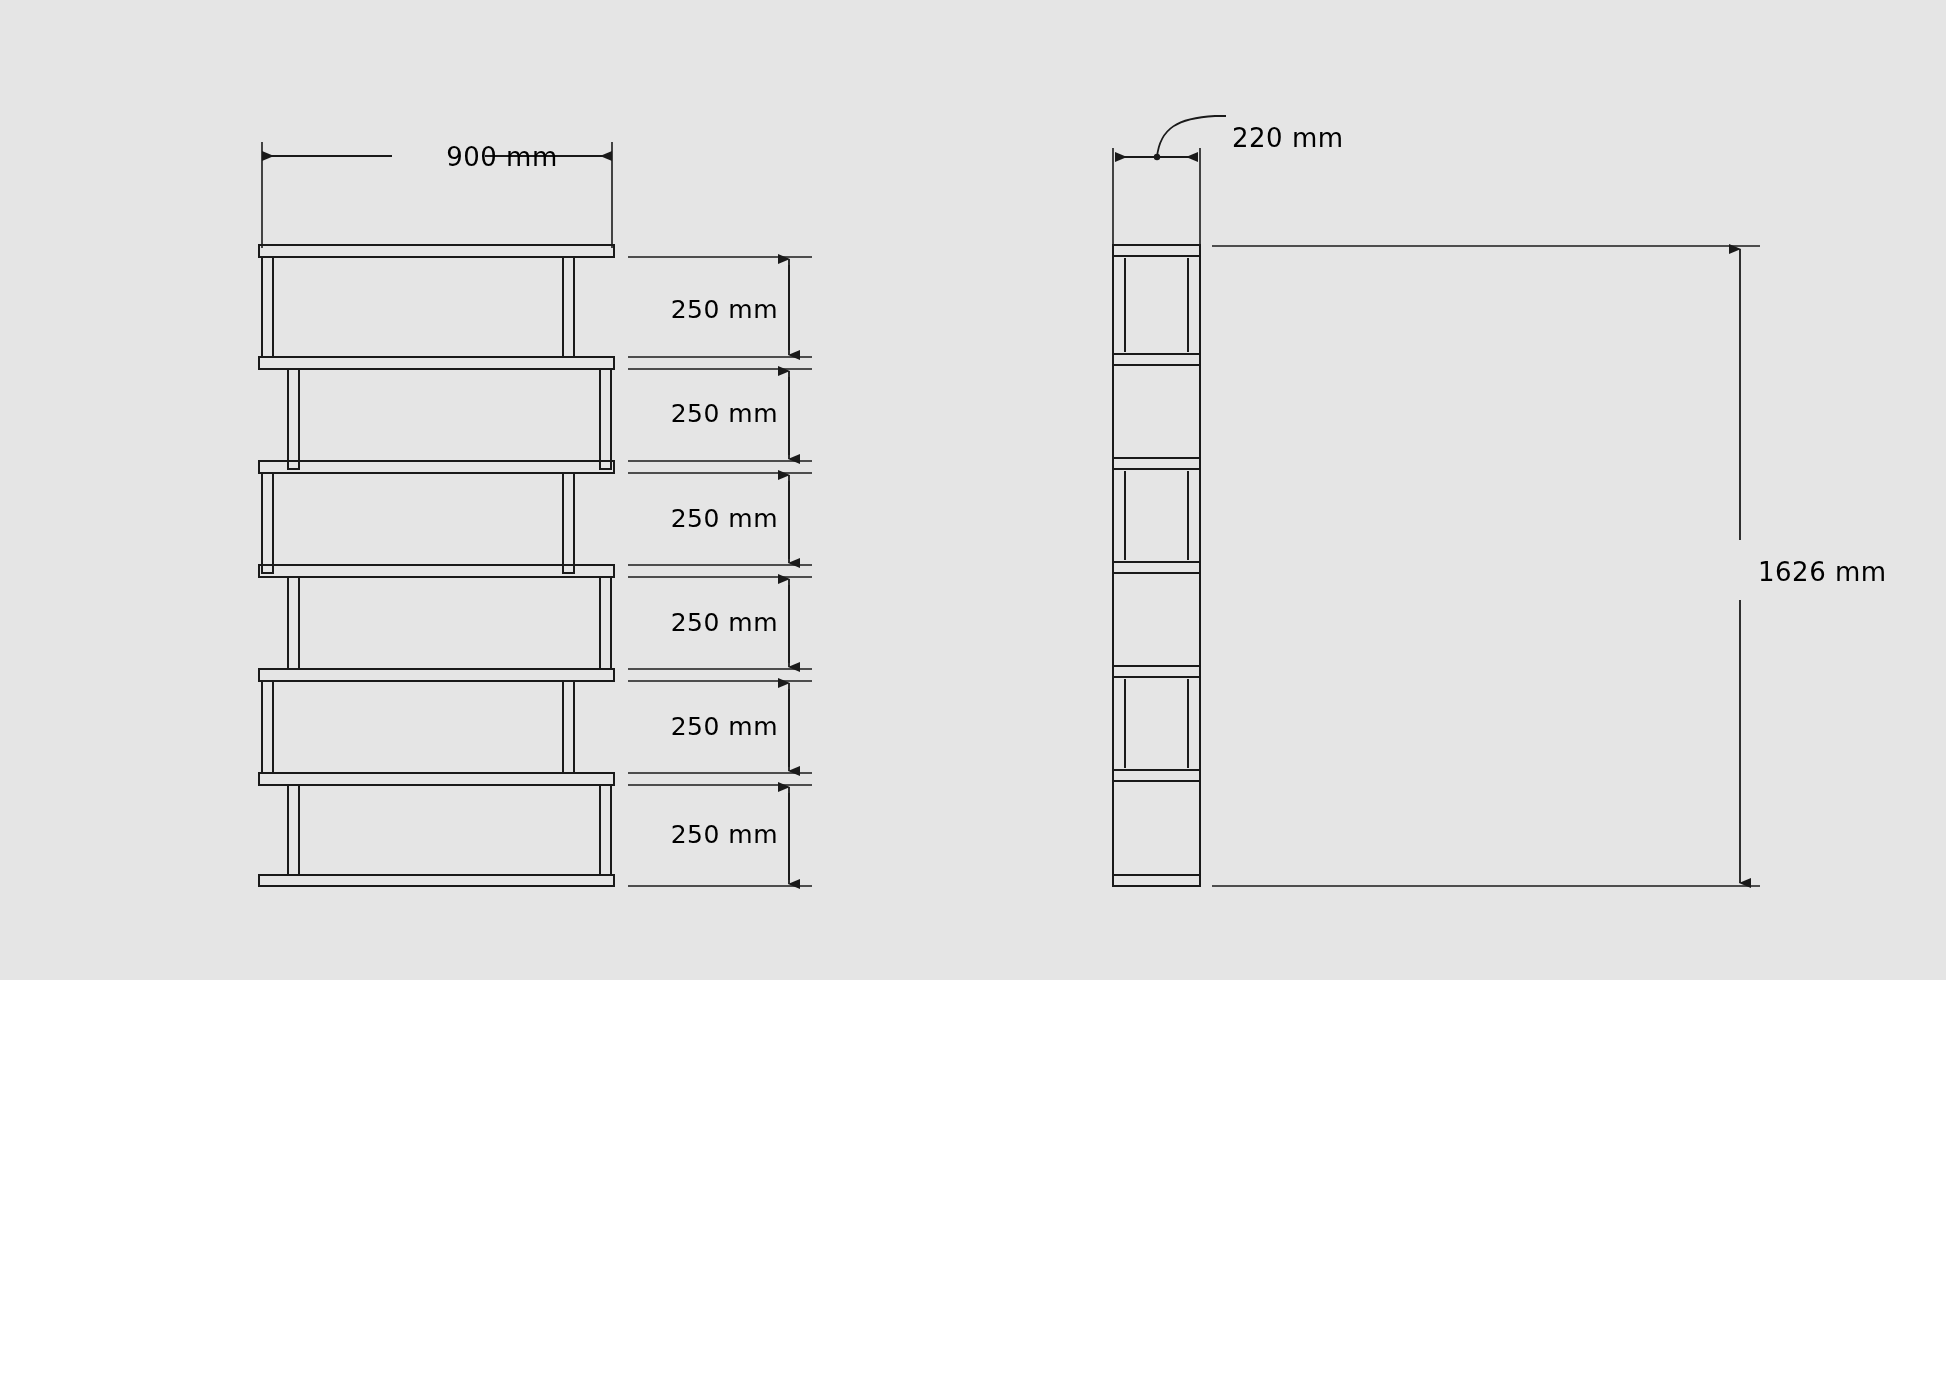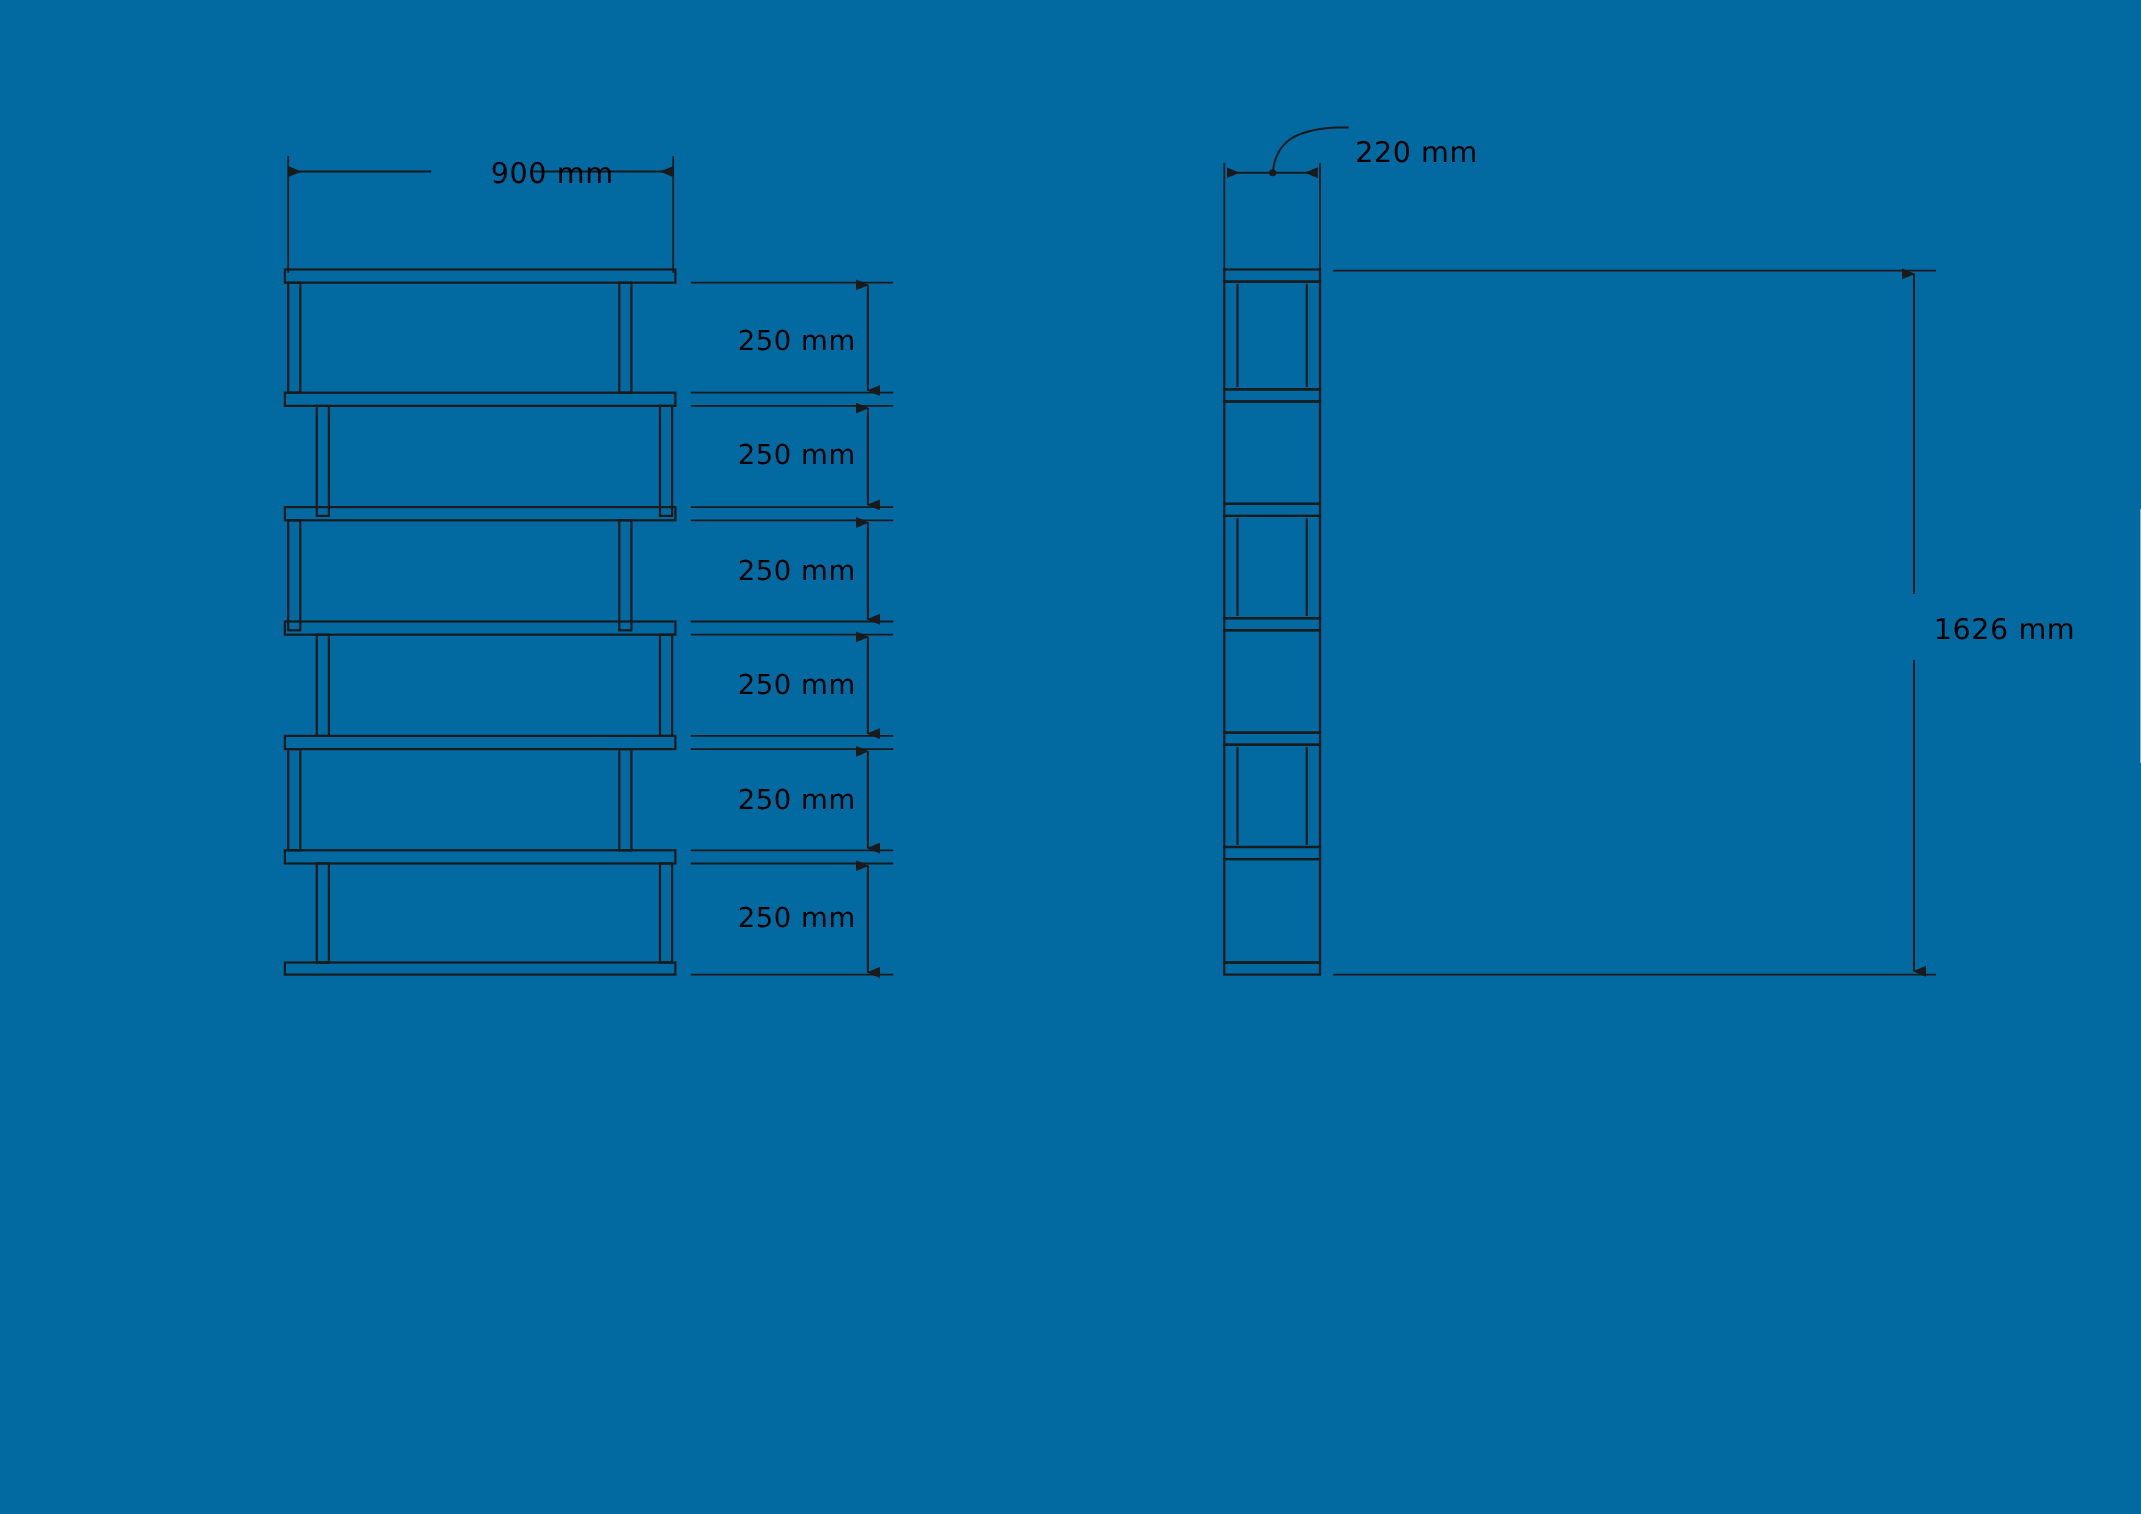--- a/index.html
+++ b/index.html
@@ -7,22 +7,22 @@
     margin: 0;
     padding: 0;
     background: #ffffff;
   }
   body {
     font-family: "DejaVu Sans", sans-serif;
   }
   #canvas {
     position: relative;
     width: 1946px;
-    height: 1376px;
-    background: #0369a1;
+    height: 980px;
+    background: #e5e5e5;
     overflow: hidden;
   }
   #drawing {
     position: absolute;
     left: 0;
     top: 0;
     width: 1946px;
     height: 1376px;
     display: block;
   }

